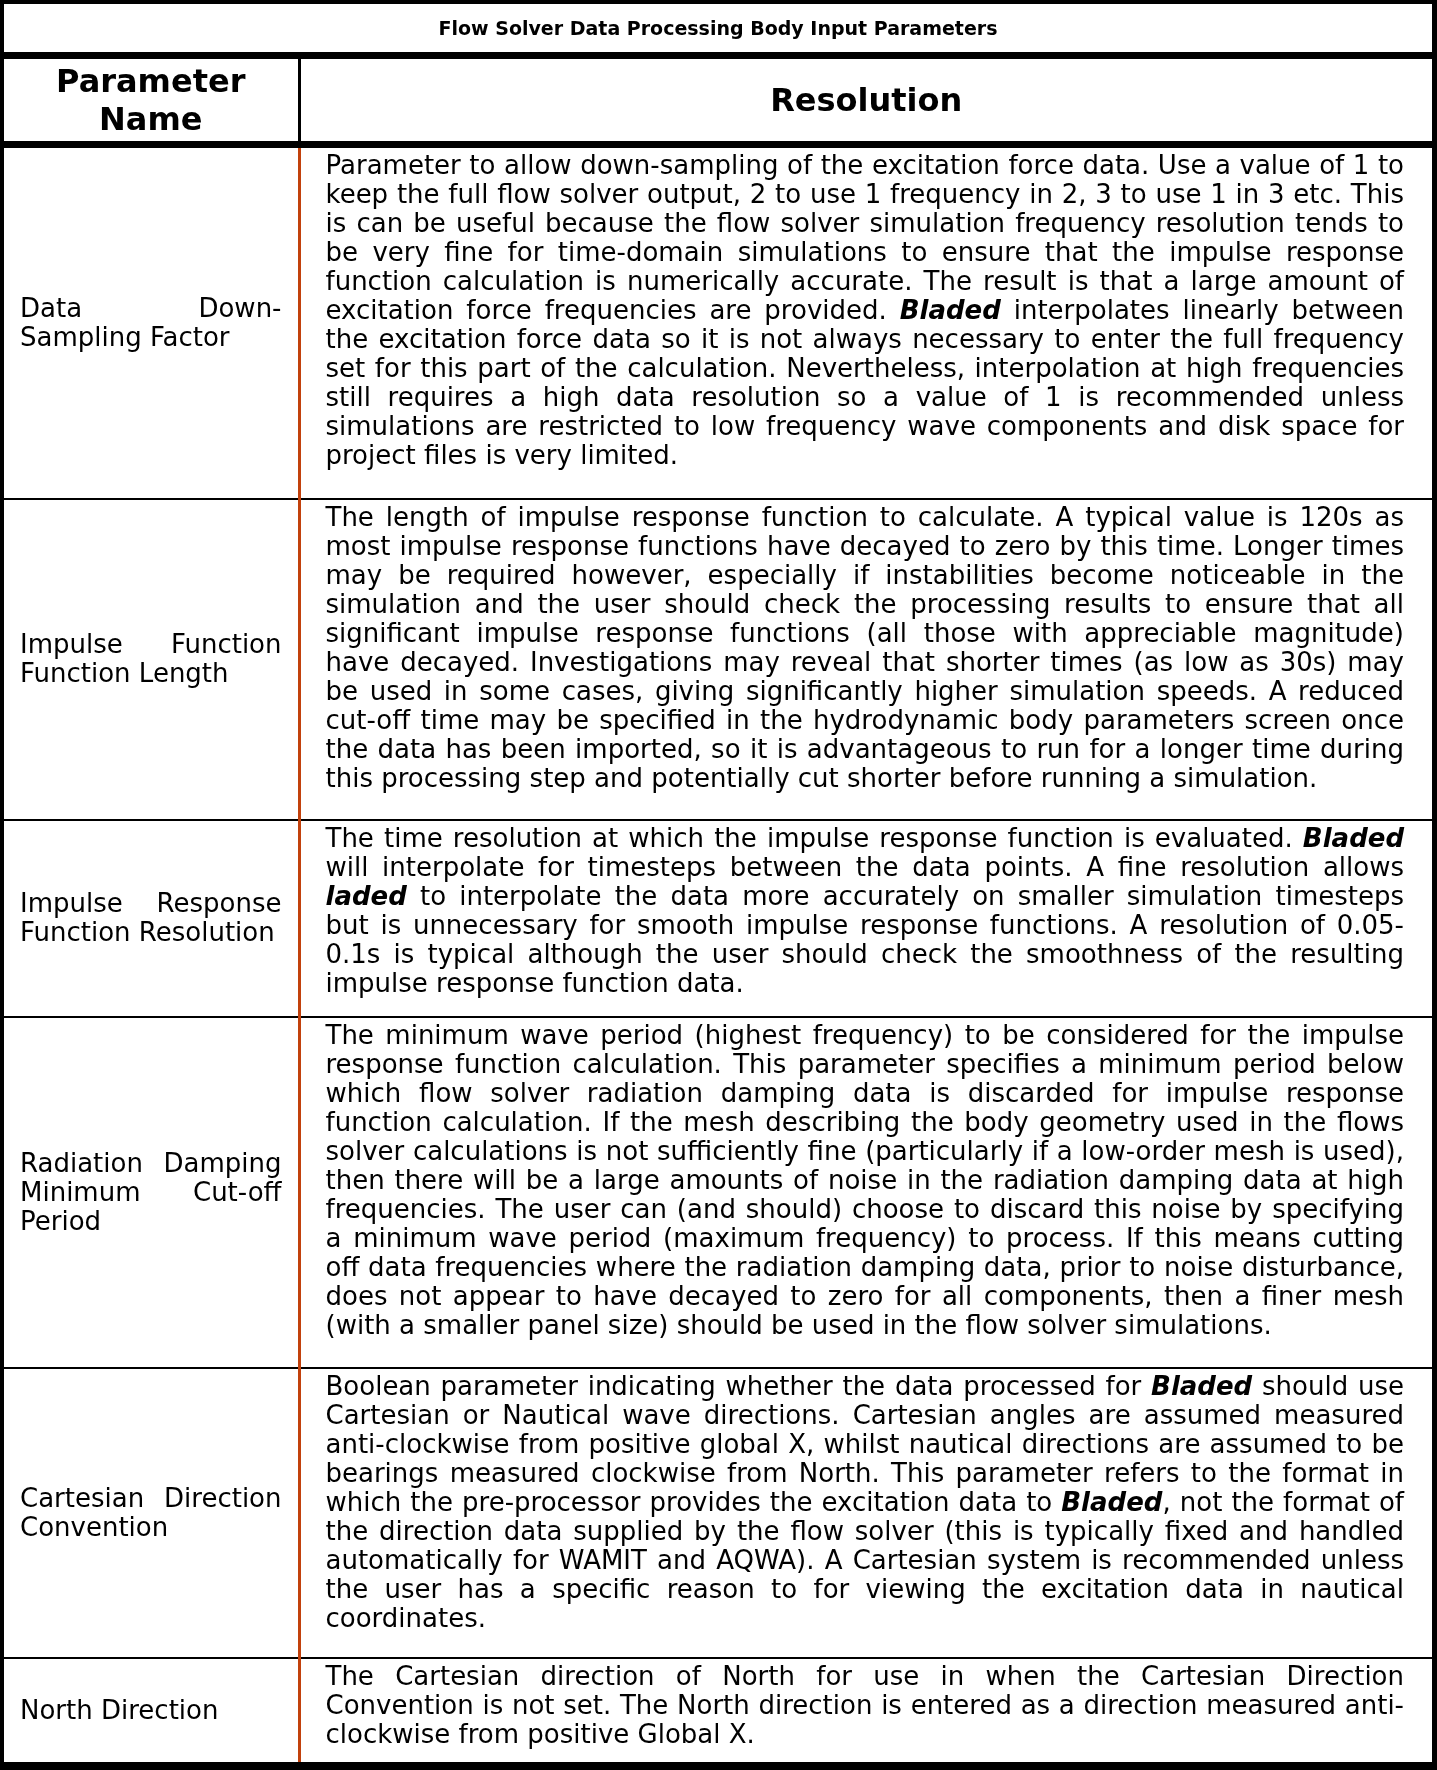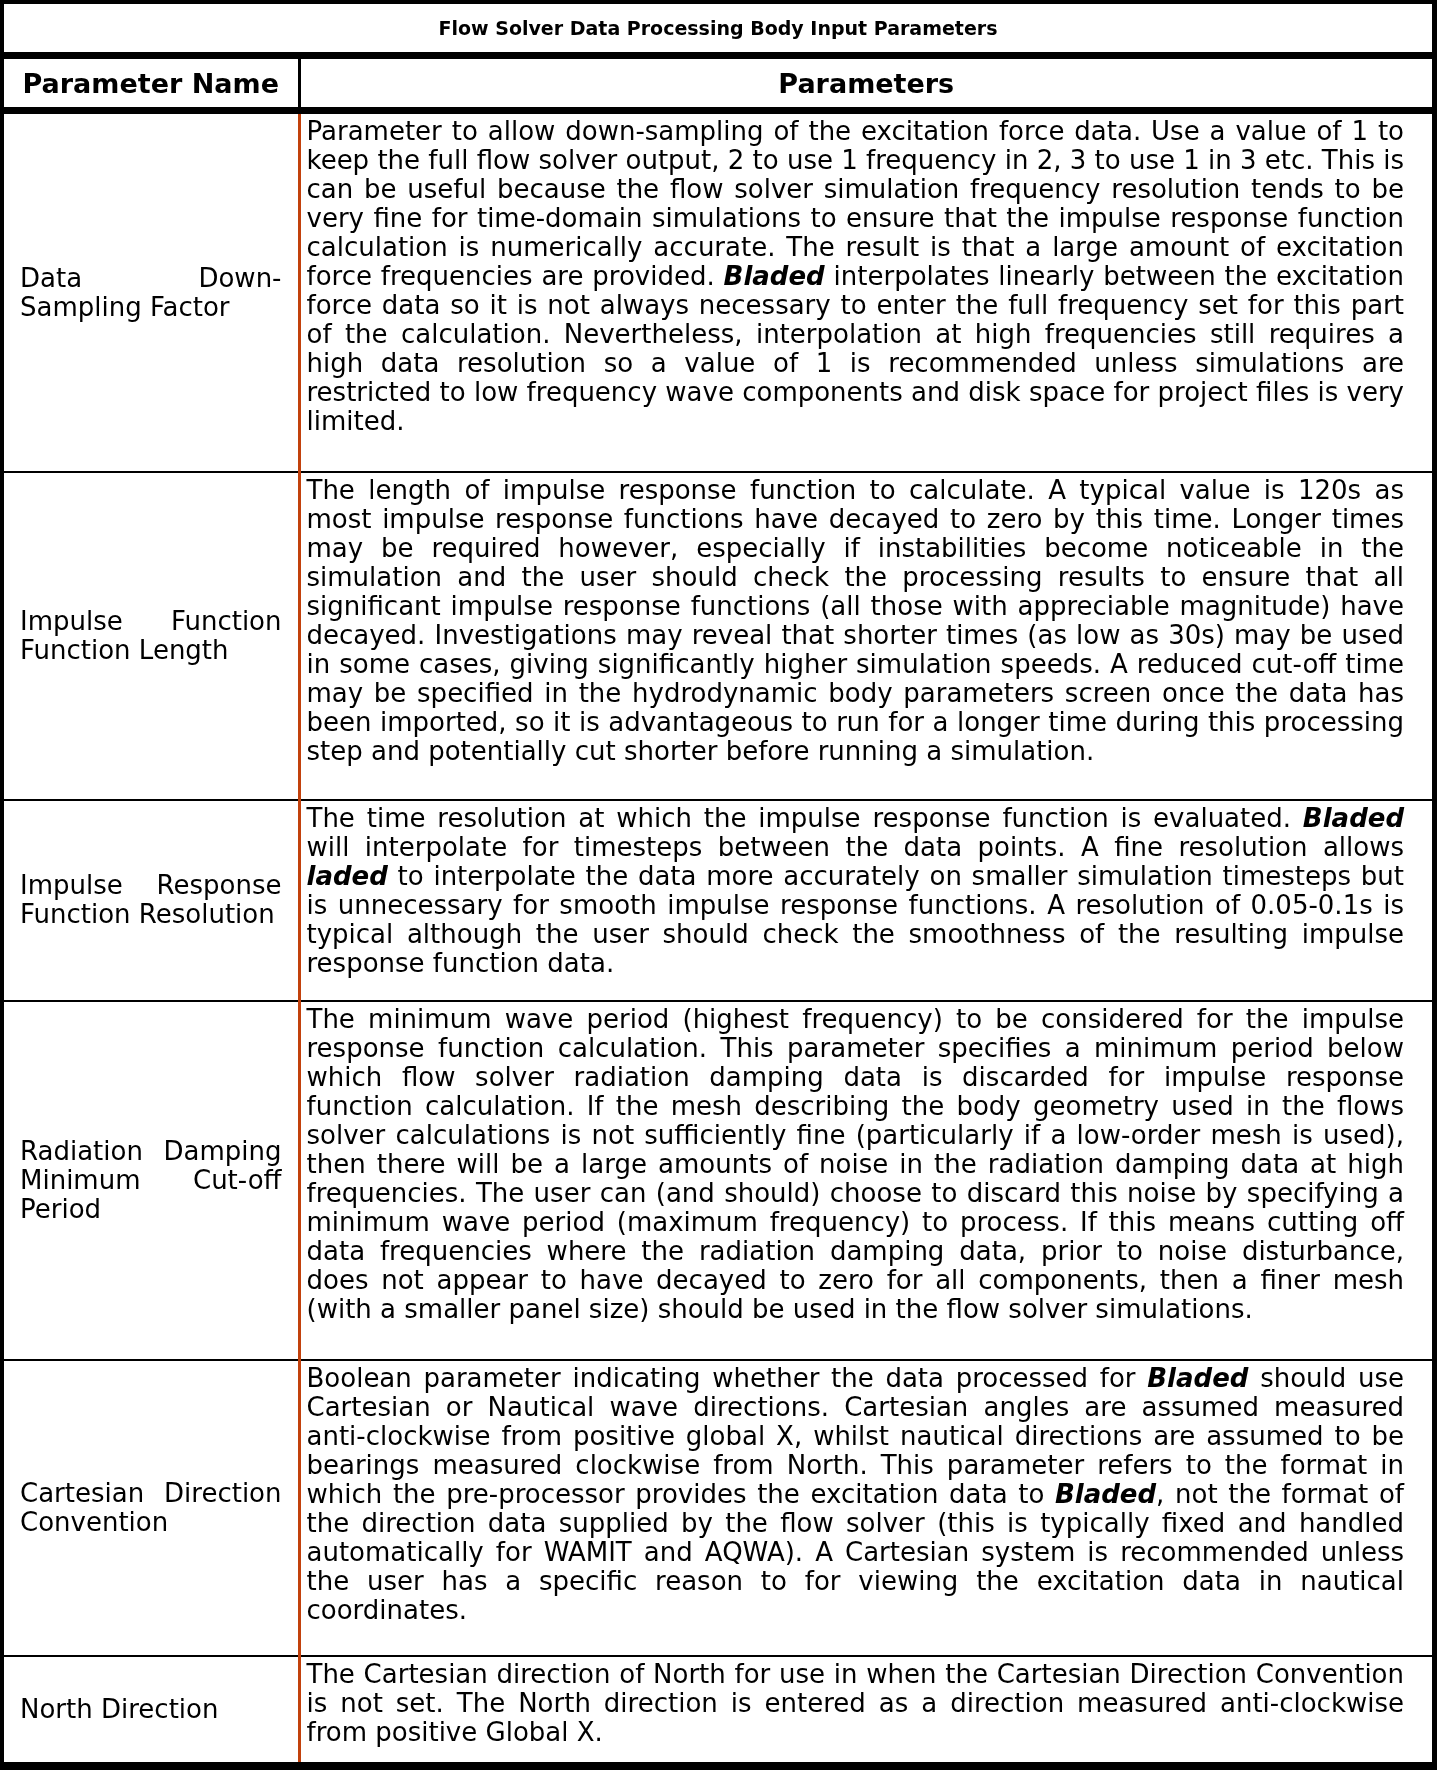--- a/index.html
+++ b/index.html
@@ -24,21 +24,21 @@
   col.c-param { width: 297px; }
   th.title-cell {
     font-size: 19px;
     font-weight: bold;
     text-align: center;
     padding: 4px 6px;
     height: 40px;
     border-bottom: 7px solid #000;
   }
   th.col-head {
-    font-size: 27px;
+    font-size: 32px;
     font-weight: bold;
     text-align: center;
     padding: 3px 6px;
     height: 42px;
     border-bottom: 7px solid #000;
   }
   th.col-head.param-head { border-right: 3px solid #000; }
   td {
     border-top: 2px solid #000;
     font-size: 26px;
@@ -46,21 +46,21 @@
   }
   td.param {
     border-right: 3px solid #c2410c;
     vertical-align: middle;
     text-align: justify;
     padding: 4px 16px 4px 16px;
   }
   td.desc {
     vertical-align: top;
     text-align: justify;
-    padding: 3px 28px 6px 6px;
+    padding: 3px 28px 6px 25px;
   }
   span.em {
     font-weight: bold;
     font-style: italic;
   }
 </style>
 </head>
 <body>
 
 <div class="page">
@@ -68,21 +68,21 @@
     <colgroup>
       <col class="c-param">
       <col class="c-desc">
     </colgroup>
     <thead>
       <tr>
         <th class="title-cell" colspan="2">Flow Solver Data Processing Body Input Parameters</th>
       </tr>
       <tr>
         <th class="col-head param-head">Parameter Name</th>
-        <th class="col-head">Parameters</th>
+        <th class="col-head">Resolution</th>
       </tr>
     </thead>
     <tbody>
 
     <tr>
           <td class="param">Data Down-Sampling Factor</td>
           <td class="desc"><span>Parameter to allow down-sampling of the excitation force data. Use a value of 1 to keep the full flow solver output, 2 to use 1 frequency in 2, 3 to use 1 in 3 etc. This is can be useful because the flow solver simulation frequency resolution tends to be very fine for time-domain simulations to ensure that the impulse response function calculation is numerically accurate. The result is that a large amount of excitation force frequencies are provided. </span><span class="em">Bladed</span><span> interpolates linearly between the excitation force data so it is not always necessary to enter the full frequency set for this part of the calculation. Nevertheless, interpolation at high frequencies still requires a high data resolution so a value of 1 is recommended unless simulations are restricted to low frequency wave components and disk space for project files is very limited.</span></td>
         </tr>
         <tr>
           <td class="param">Impulse Function Function Length</td>

